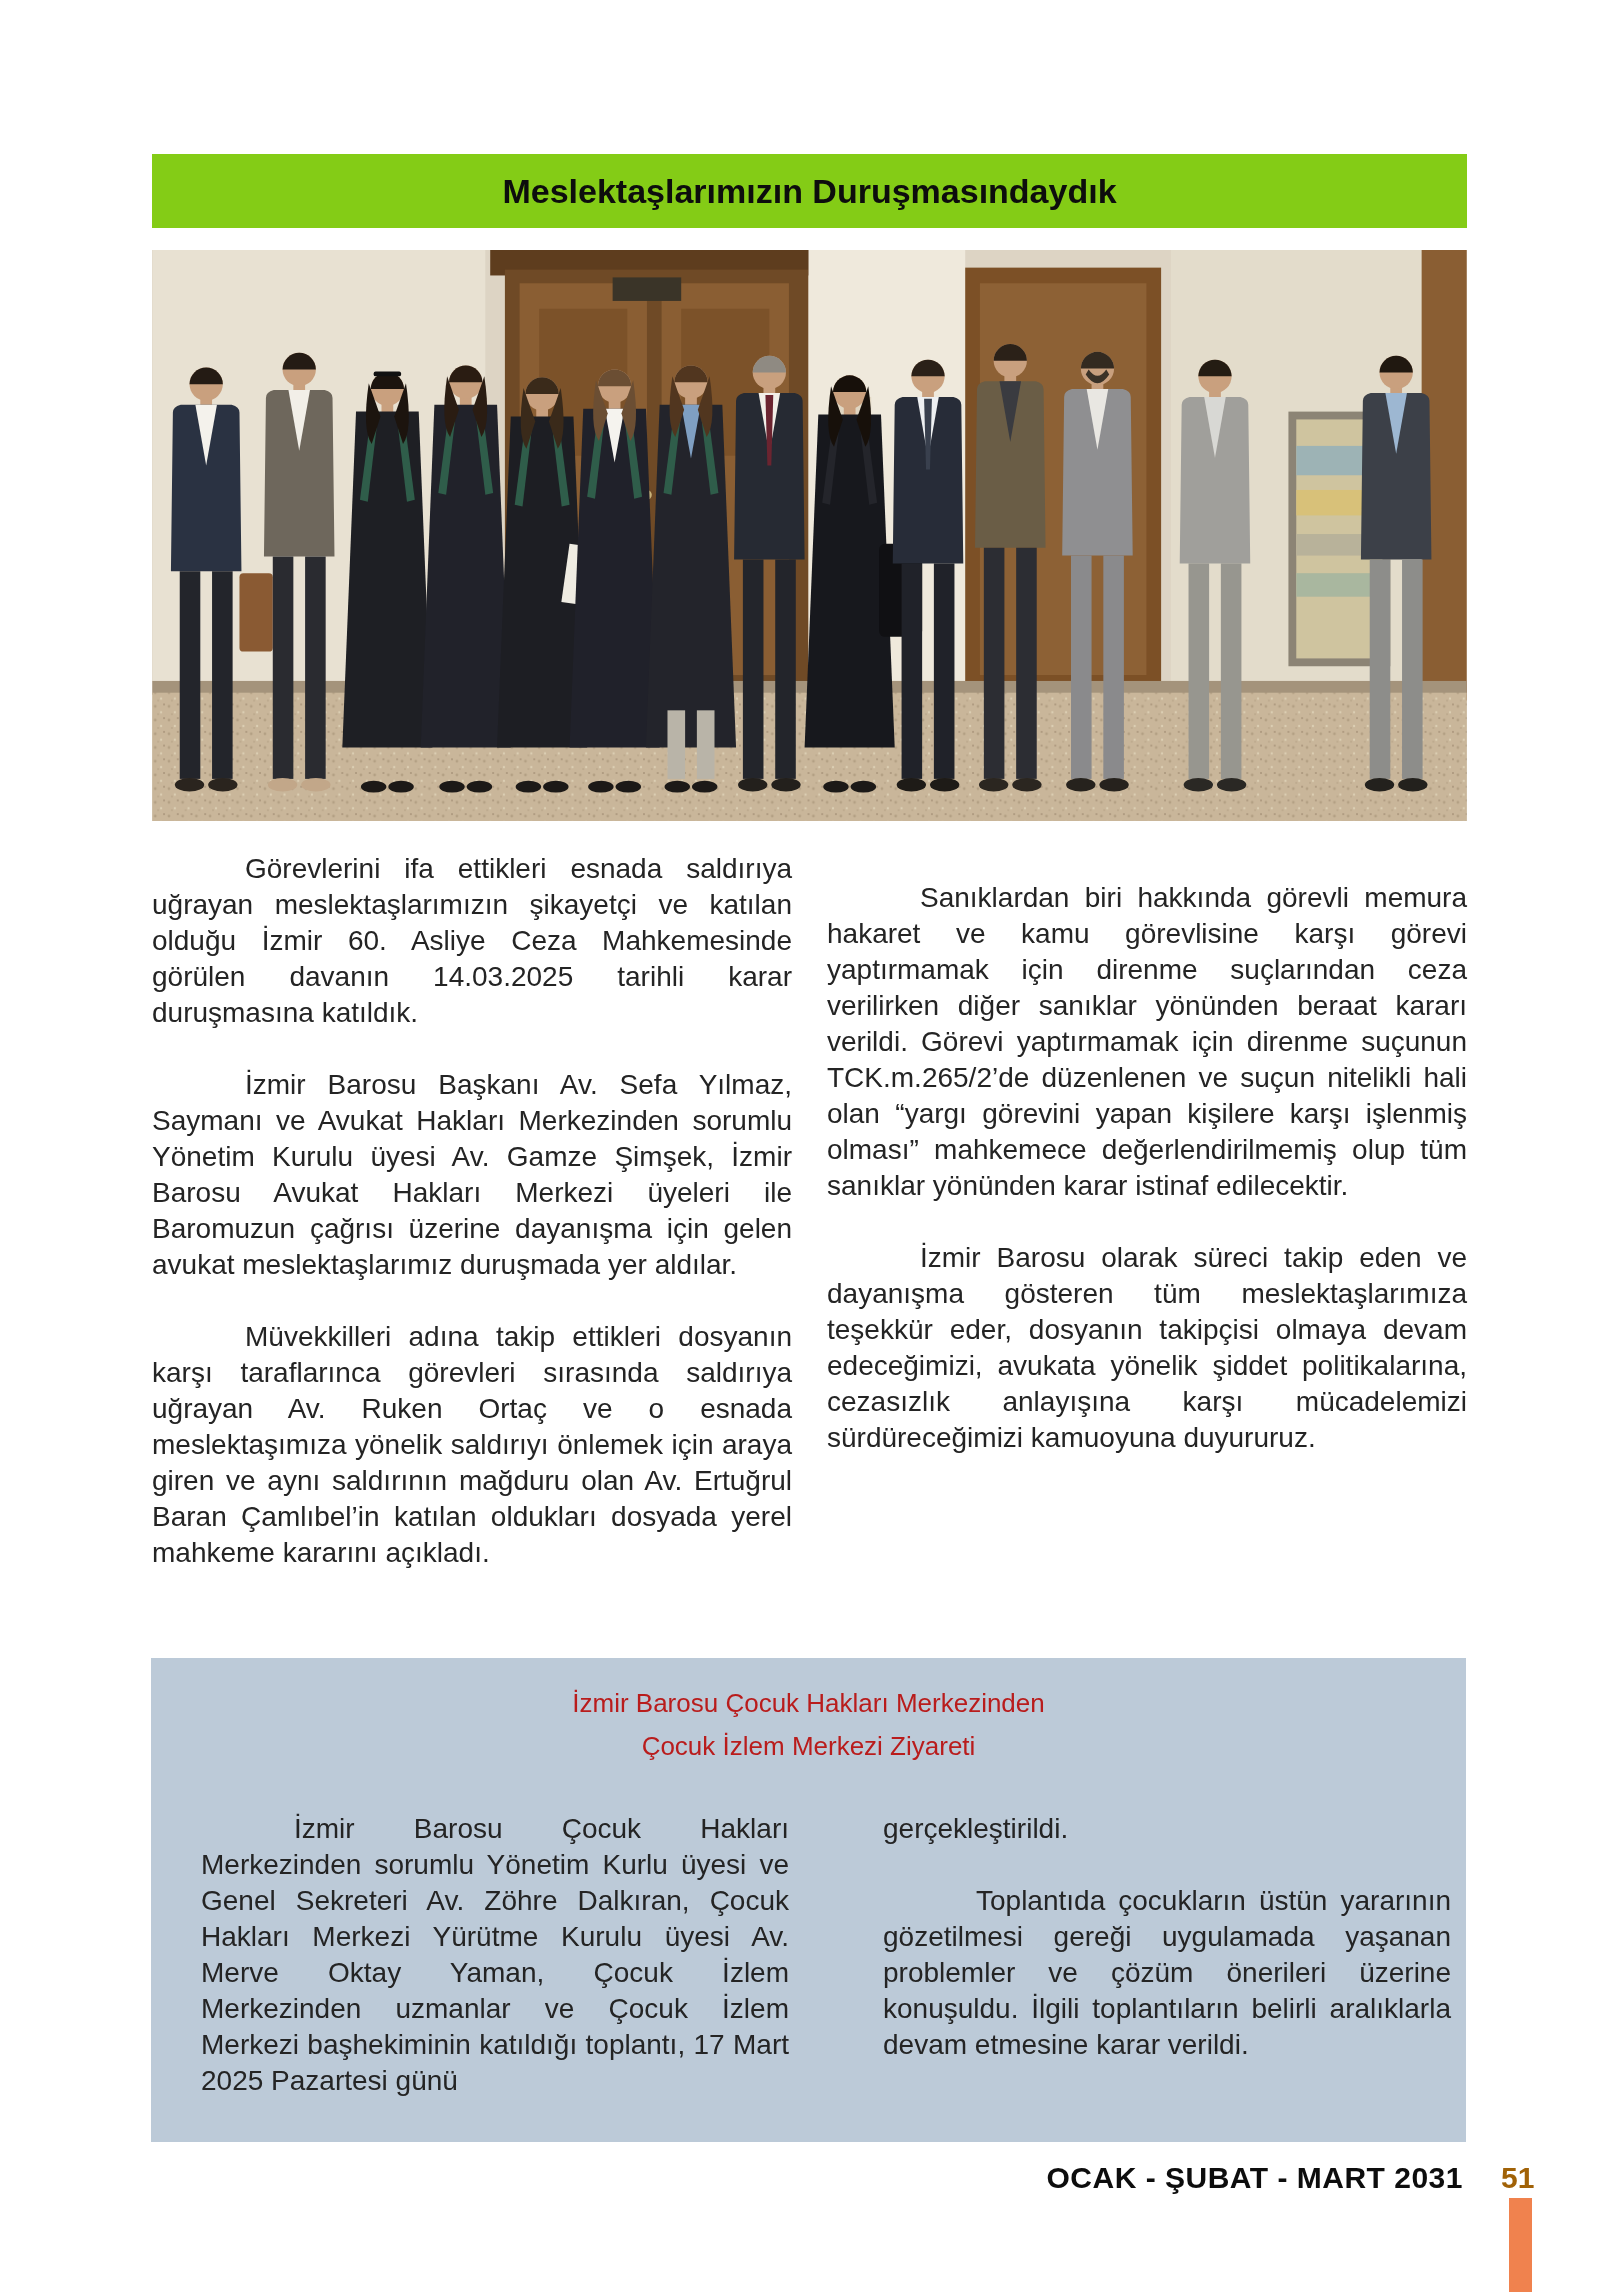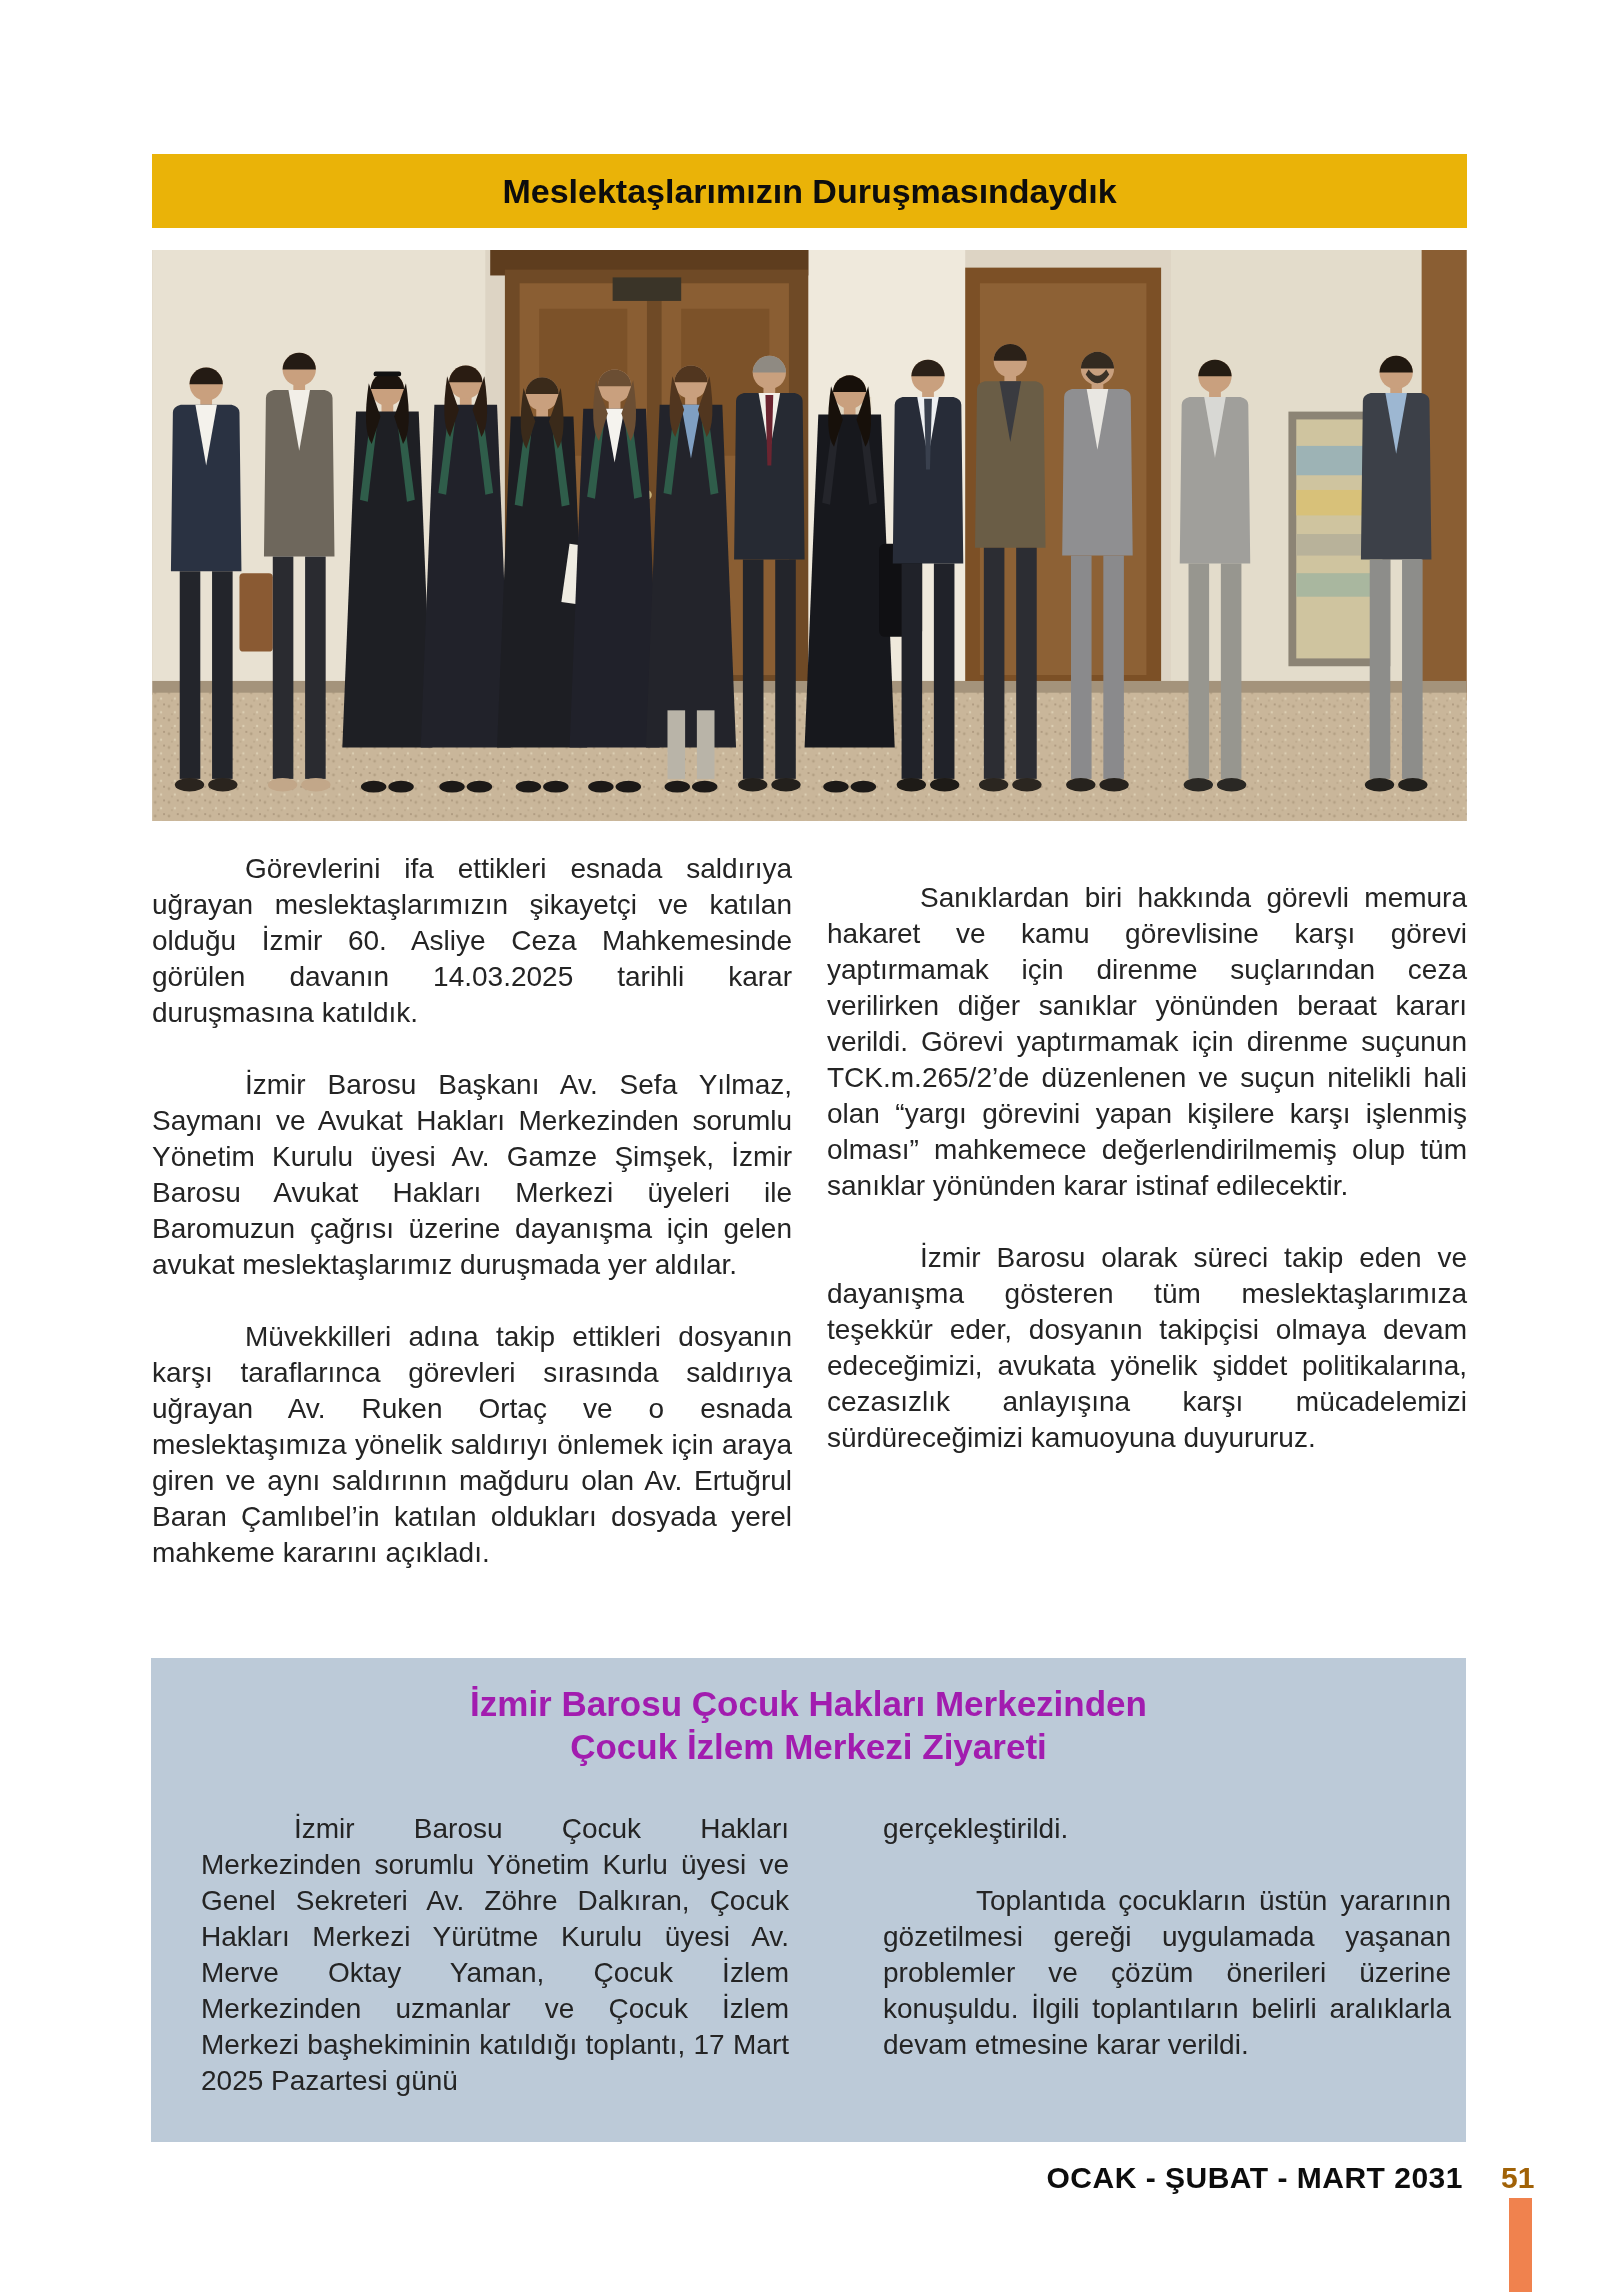--- a/index.html
+++ b/index.html
@@ -2,43 +2,43 @@
 <html lang="tr"><head>
 <meta charset="utf-8">
 <style>
   html,body{margin:0;padding:0;background:#ffffff;}
   .page{
     position:relative;width:1621px;height:2293px;background:#ffffff;
     font-family:"Liberation Sans",sans-serif;color:#1f1f1f;overflow:hidden;
   }
   .banner{
     position:absolute;left:152px;top:154px;width:1315px;height:74px;
-    background:#eab308;display:flex;align-items:center;justify-content:center;
+    background:#84cc16;display:flex;align-items:center;justify-content:center;
   }
   .banner h1{
     margin:0;font-size:34px;font-weight:bold;color:#0d0d0d;letter-spacing:0px;
   }
   .photo{
     position:absolute;left:152px;top:250px;width:1315px;height:571px;overflow:hidden;
     background:#d9cfbf;
   }
   .article-col{position:absolute;width:640px;}
   .article-col p, .infobox-col p{
     margin:0 0 36px 0;font-size:28px;line-height:36px;text-align:justify;
     text-indent:93px;color:#242424;
   }
   .col-left{left:152px;top:851px;}
   .col-right{left:827px;top:880px;}
   .infobox{
     position:absolute;left:151px;top:1658px;width:1315px;height:484px;
     background:#bccad8;
   }
   .infobox-title{
-    margin:23.5px 0 0 0;text-align:center;font-size:35px;font-weight:bold;
-    line-height:43px;color:#a21caf;
+    margin:23.5px 0 0 0;text-align:center;font-size:26px;font-weight:normal;
+    line-height:43px;color:#b91c1c;
   }
   .infobox-col{position:absolute;top:153px;margin-left:20px;}
   .infobox-col-left{left:30px;width:588px;}
   .infobox-col-right{left:712px;width:568px;}
   .no-indent{text-indent:0 !important;}
   .footer-issue{
     position:absolute;top:2161px;right:158px;font-size:30px;font-weight:bold;
     color:#0d0d0d;letter-spacing:0.5px;white-space:nowrap;
   }
   .footer-pagenum{

